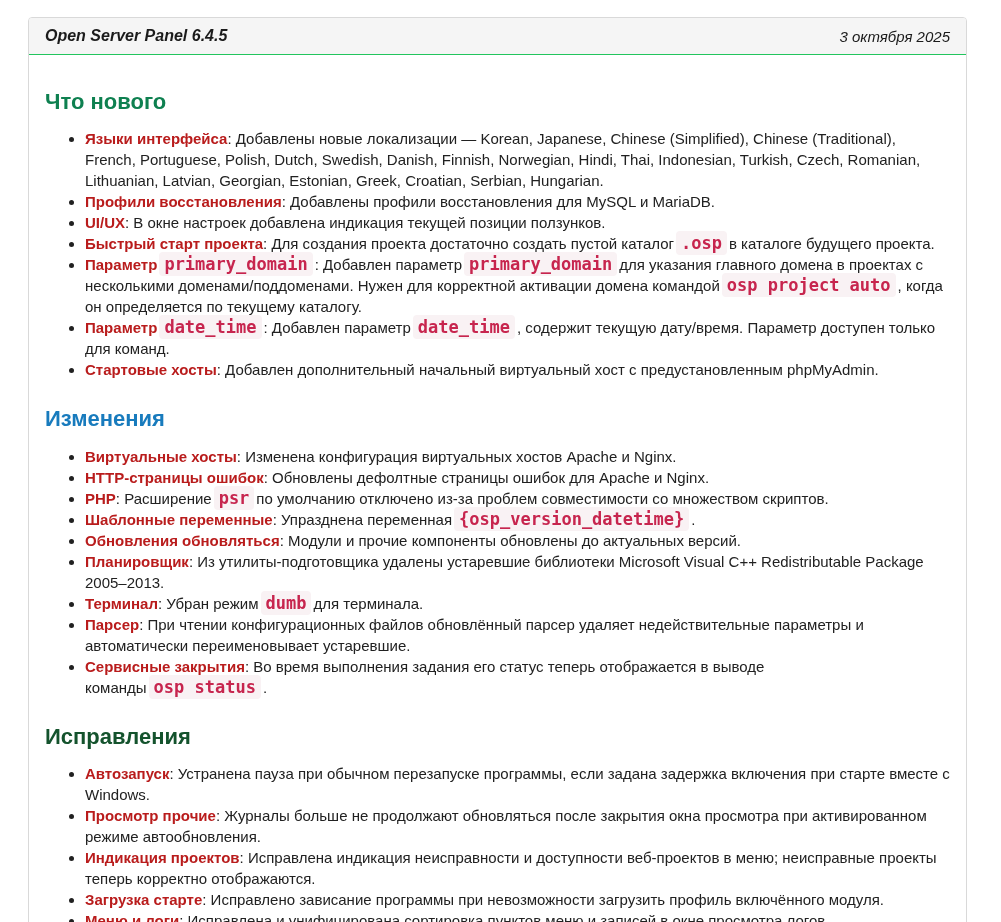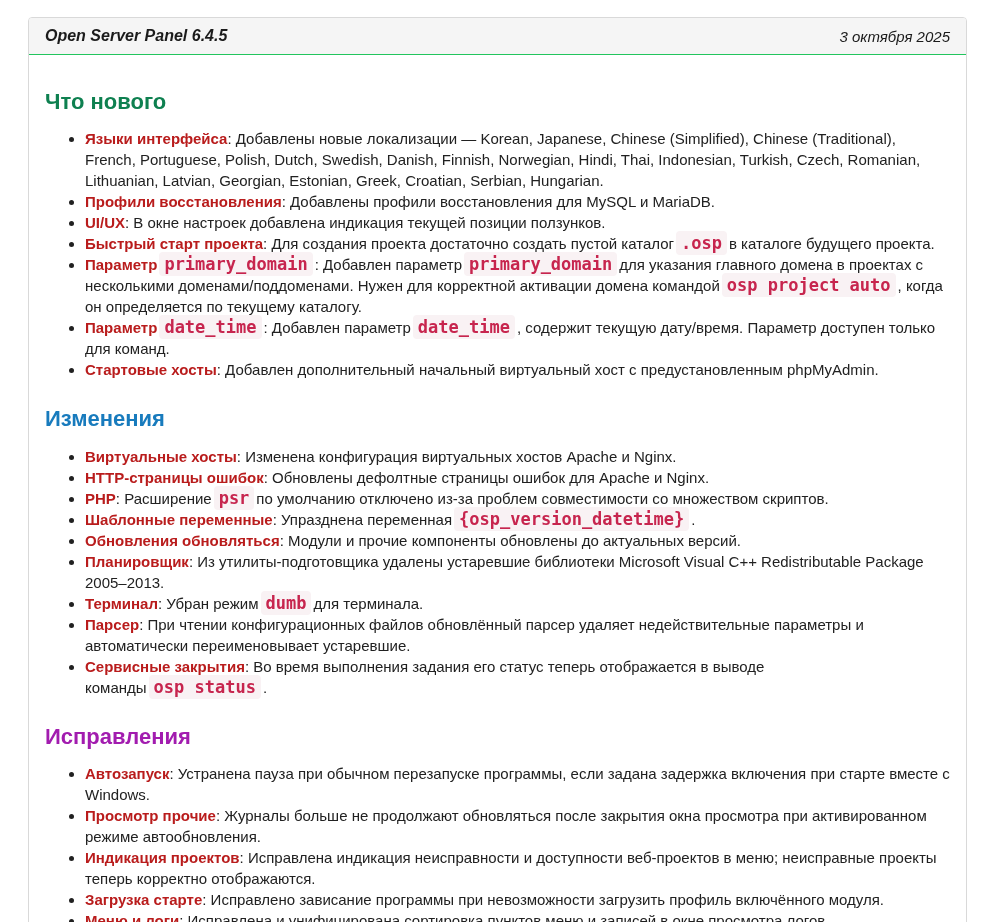--- a/index.html
+++ b/index.html
@@ -100,21 +100,21 @@
         <li><strong>Виртуальные хосты</strong>: Изменена конфигурация виртуальных хостов Apache и Nginx.</li>
         <li><strong>HTTP-страницы ошибок</strong>: Обновлены дефолтные страницы ошибок для Apache и Nginx.</li>
         <li><strong>PHP</strong>: Расширение<code class="inline-code">psr</code>по умолчанию отключено из-за проблем совместимости со множеством скриптов.</li>
         <li><strong>Шаблонные переменные</strong>: Упразднена переменная<code class="inline-code">{osp_version_datetime}</code>.</li>
         <li><strong>Обновления обновляться</strong>: Модули и прочие компоненты обновлены до актуальных версий.</li>
         <li><strong>Планировщик</strong>: Из утилиты-подготовщика удалены устаревшие библиотеки Microsoft Visual C++ Redistributable Package 2005–2013.</li>
         <li><strong>Терминал</strong>: Убран режим<code class="inline-code">dumb</code>для терминала.</li>
         <li><strong>Парсер</strong>: При чтении конфигурационных файлов обновлённый парсер удаляет недействительные параметры и автоматически переименовывает устаревшие.</li>
         <li><strong>Сервисные закрытия</strong>: Во время выполнения задания его статус теперь отображается в выводе команды<code class="inline-code">osp status</code>.</li>
       </ul>
-      <h2 class="section-heading" style="color: #a21caf;">Исправления</h2>
+      <h2 class="section-heading" style="color: #14532d;">Исправления</h2>
       <ul class="changelog-list">
         <li><strong>Автозапуск</strong>: Устранена пауза при обычном перезапуске программы, если задана задержка включения при старте вместе с Windows.</li>
         <li><strong>Просмотр прочие</strong>: Журналы больше не продолжают обновляться после закрытия окна просмотра при активированном режиме автообновления.</li>
         <li><strong>Индикация проектов</strong>: Исправлена индикация неисправности и доступности веб-проектов в меню; неисправные проекты теперь корректно отображаются.</li>
         <li><strong>Загрузка старте</strong>: Исправлено зависание программы при невозможности загрузить профиль включённого модуля.</li>
         <li><strong>Меню и логи</strong>: Исправлена и унифицирована сортировка пунктов меню и записей в окне просмотра логов.</li>
         <li><strong>Исправлена</strong>: Исключён параллельный запуск задания, если предыдущее выполнение ещё не завершено.</li>
       </ul>
     </div>
 </div>

